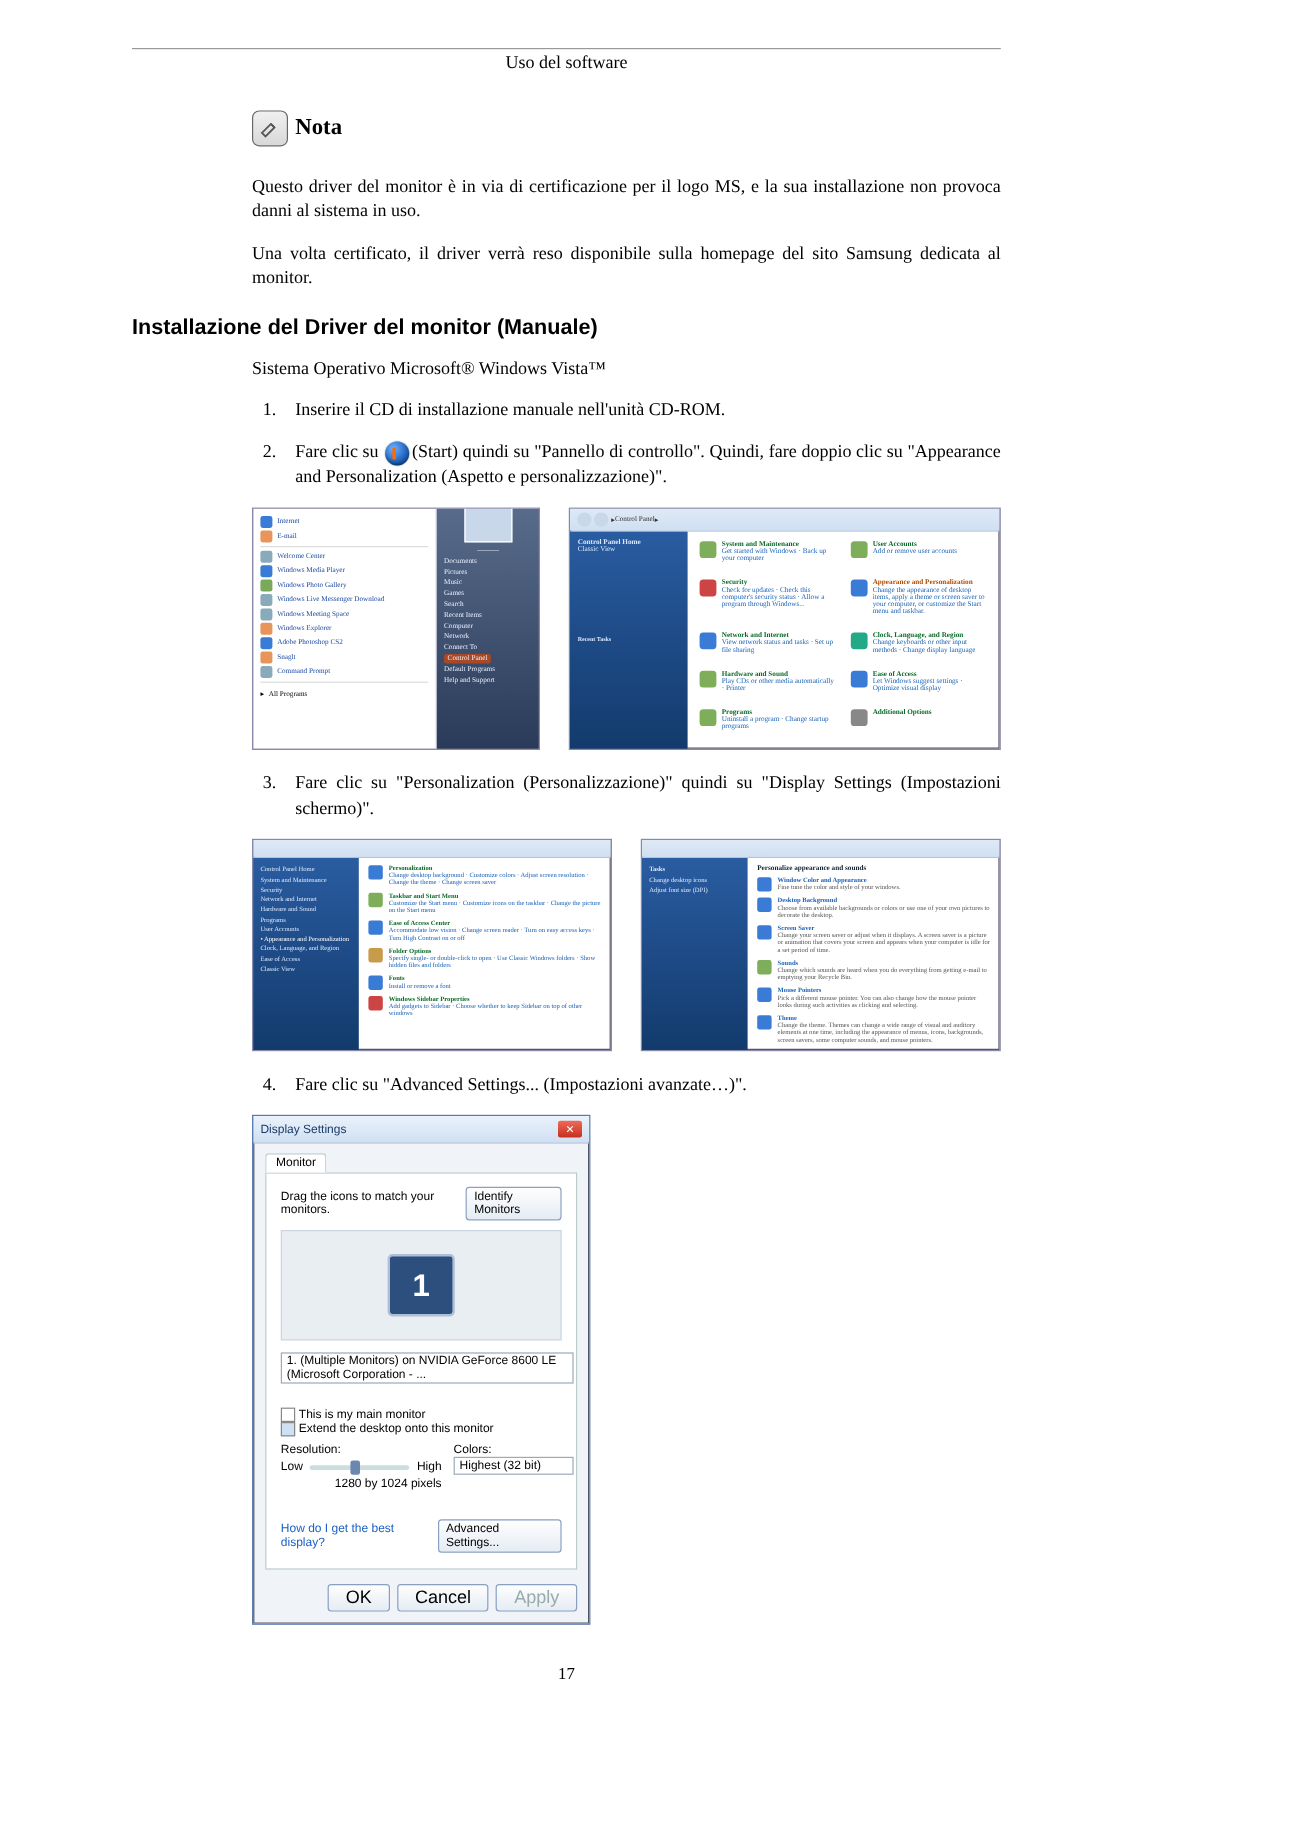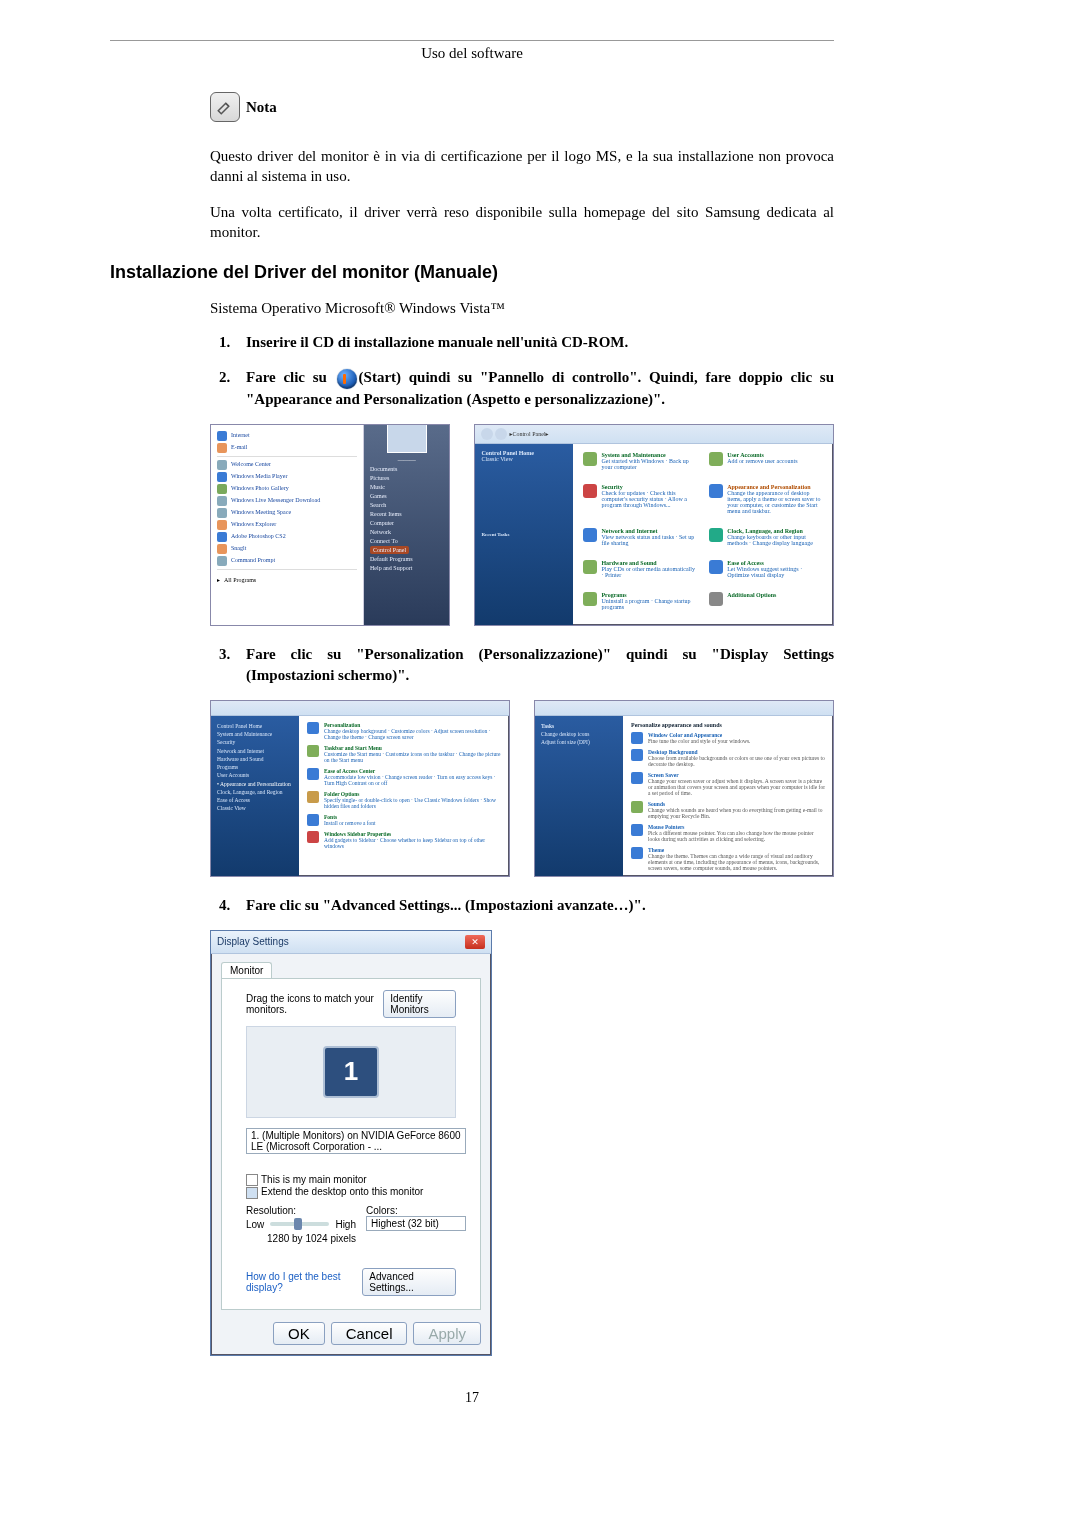--- a/index.html
+++ b/index.html
@@ -43,21 +43,21 @@
     background: linear-gradient(#f0f0f0,#d8d8d8);
     display: inline-flex;
     align-items: center;
     justify-content: center;
     margin-right: 6px;
     color:#555;
   }
   .note-icon svg { width: 18px; height: 18px; }
   .note-label {
     font-weight: bold;
-    font-size: 15px;
+    font-size: 19px;
   }
   .body-text {
     margin-left: 100px;
     margin-bottom: 14px;
     text-align: justify;
     font-size: 15px;
     line-height: 1.35;
   }
   h3.section {
     font-family: Arial, Helvetica, sans-serif;
@@ -68,21 +68,20 @@
   ol.steps {
     margin: 0 0 0 100px;
     padding-left: 24px;
     font-size: 15px;
   }
   ol.steps > li {
     padding-left: 12px;
     margin-bottom: 14px;
     text-align: justify;
     line-height: 1.4;
-    font-weight: bold;
   }
   .inline-icon {
     display: inline-flex;
     width: 20px;
     height: 20px;
     border-radius: 50%;
     background: radial-gradient(circle at 35% 30%, #6fb3ff 0%, #1e5fb8 60%, #0b3978 100%);
     vertical-align: middle;
     position: relative;
     margin: 0 2px;
@@ -170,21 +169,21 @@
   .pe-main .ent b{color:#1a62b5;display:block;}
   .pe-main .ent span{color:#555;}
 
   .fig.dlg{
     width: 280px; margin-left:100px; font-size:10px; font-family:Tahoma, Arial, sans-serif; color:#000; background:#f0f3f7; border:1px solid #5b7bab;
   }
   .dlg-title{height:22px;background:linear-gradient(#eaf2fb,#cfe0f2);display:flex;align-items:center;justify-content:space-between;padding:0 6px;border-bottom:1px solid #b0c4de;color:#1b3a66;}
   .dlg-title .x{width:20px;height:14px;background:linear-gradient(#ef6a5a,#c62f1e);border-radius:2px;color:#fff;display:flex;align-items:center;justify-content:center;font-size:9px;}
   .dlg-body{padding:8px 10px 6px;}
   .dlg-tab{border:1px solid #bcc;border-bottom:none;display:inline-block;padding:2px 8px;background:#fff;border-radius:3px 3px 0 0;}
-  .dlg-panel{border:1px solid #bcc;padding:8px 24px 10px;background:#fff;}
+  .dlg-panel{border:1px solid #bcc;padding:8px 12px 10px;background:#fff;}
   .dlg-prev{
     height:90px;background:#e9eef3;border:1px solid #ccd6e3;margin:8px 0 10px;
     display:flex;align-items:center;justify-content:center;
   }
   .mon{width:52px;height:48px;background:#2d4f7e;border:2px solid #aebfd5;border-radius:4px;display:flex;align-items:center;justify-content:center;color:#fff;font-size:26px;font-weight:bold;}
   .dlg-row{display:flex;align-items:center;justify-content:space-between;margin:3px 0;}
   .sel{border:1px solid #9ab;background:#fff;padding:1px 4px;width:100%;font-size:10px;}
   .slider{height:4px;background:#cdd;position:relative;flex:1;margin:0 6px;border-radius:2px;}
   .slider .knob{width:8px;height:12px;background:#6b87ad;position:absolute;top:-4px;left:40%;border-radius:2px;}
   .chk{width:10px;height:10px;border:1px solid #888;display:inline-block;vertical-align:middle;margin-right:3px;background:#fff;}

